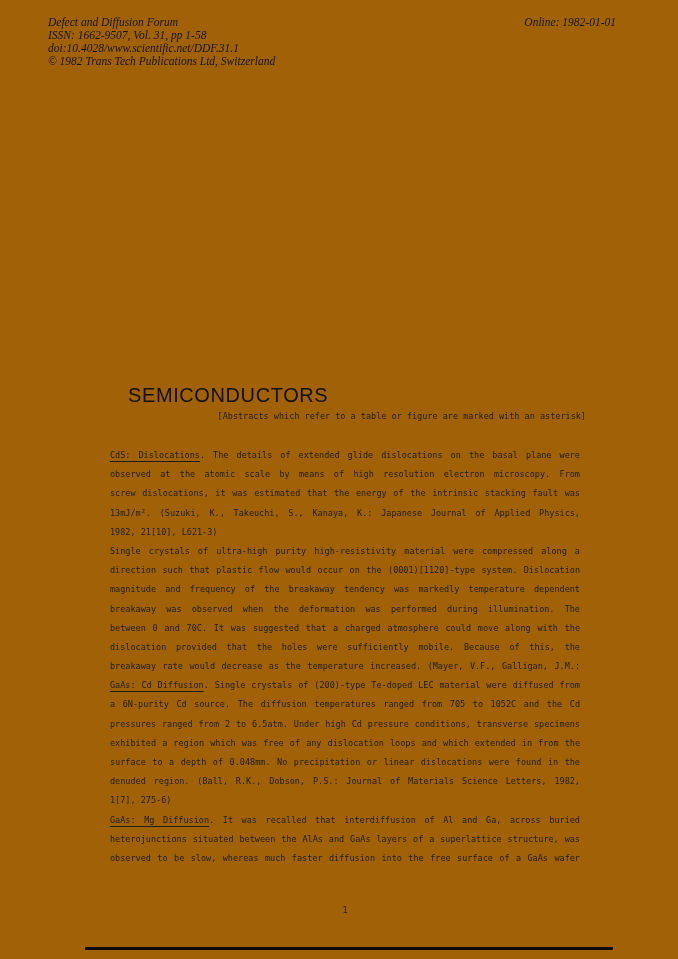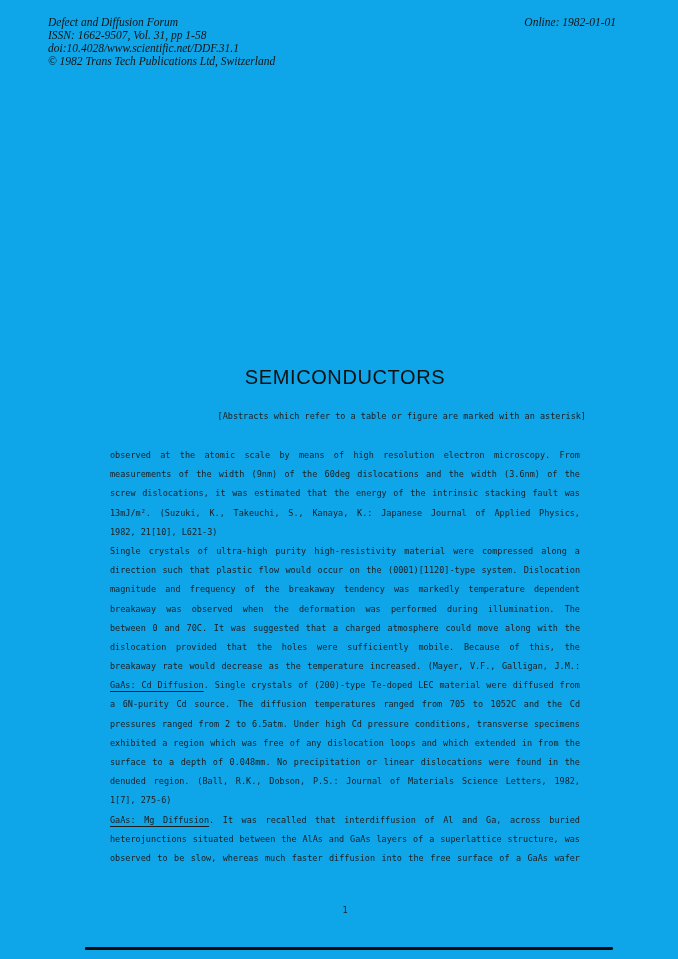--- a/index.html
+++ b/index.html
@@ -3,35 +3,35 @@
 <meta charset="utf-8">
 <style>
   html,body{margin:0;padding:0;}
   body{
     width:678px;height:959px;
     background:#e9e9e9;
     font-family:"DejaVu Sans Mono",monospace;
   }
   .page{
     position:relative;width:678px;height:959px;
-    background:#0ea5e9;overflow:hidden;color:#1d1d1d;
+    background:#a16207;overflow:hidden;color:#1d1d1d;
   }
 
   
   .pub-header{
     position:absolute;left:48px;top:16px;right:62px;
     font-family:"Liberation Serif","DejaVu Serif",serif;
     font-style:italic;font-size:11.5px;line-height:12.9px;color:#141414;
   }
   .pub-online{position:absolute;right:0;top:0;}
 
   
   .doc-title{
-    position:absolute;left:110px;width:470px;top:366px;margin:0;
-    text-align:center;
+    position:absolute;left:110px;width:470px;top:366px;margin:18px;
+    text-align:left;
     font-family:"Liberation Sans","DejaVu Sans",sans-serif;
     font-weight:500;font-size:20px;letter-spacing:0.6px;color:#101010;
   }
 
   
   .doc-note{
     position:absolute;left:104px;width:482px;top:411px;
     text-align:right;font-size:8.5px;color:#1d1d1d;
   }
 
@@ -70,22 +70,22 @@
     <div class="pub-online">Online: 1982-01-01</div>
   </header>
 
   <h1 class="doc-title">SEMICONDUCTORS</h1>
 
   <div class="doc-note">[Abstracts which refer to a table or figure are marked with an asterisk]</div>
 
   <section class="body-text">
 
     <div class="para">
+      <div class="line"><span class="hd">CdS: Dislocations</span><span>. The details of extended glide dislocations on the basal plane were</span></div>
       <div class="line">observed at the atomic scale by means of high resolution electron microscopy. From</div>
-      <div class="line">measurements of the width (9nm) of the 60deg dislocations and the width (3.6nm) of the</div>
       <div class="line">screw dislocations, it was estimated that the energy of the intrinsic stacking fault was</div>
       <div class="line">13mJ/m². (Suzuki, K., Takeuchi, S., Kanaya, K.: Japanese Journal of Applied Physics,</div>
       <div class="line last">1982, 21[10], L621-3)</div>
     </div>
 
     <div class="para">
       <div class="line">Single crystals of ultra-high purity high-resistivity material were compressed along a</div>
       <div class="line">direction such that plastic flow would occur on the (0001)[1120]-type system. Dislocation</div>
       <div class="line">magnitude and frequency of the breakaway tendency was markedly temperature dependent</div>
       <div class="line">breakaway was observed when the deformation was performed during illumination. The</div>

